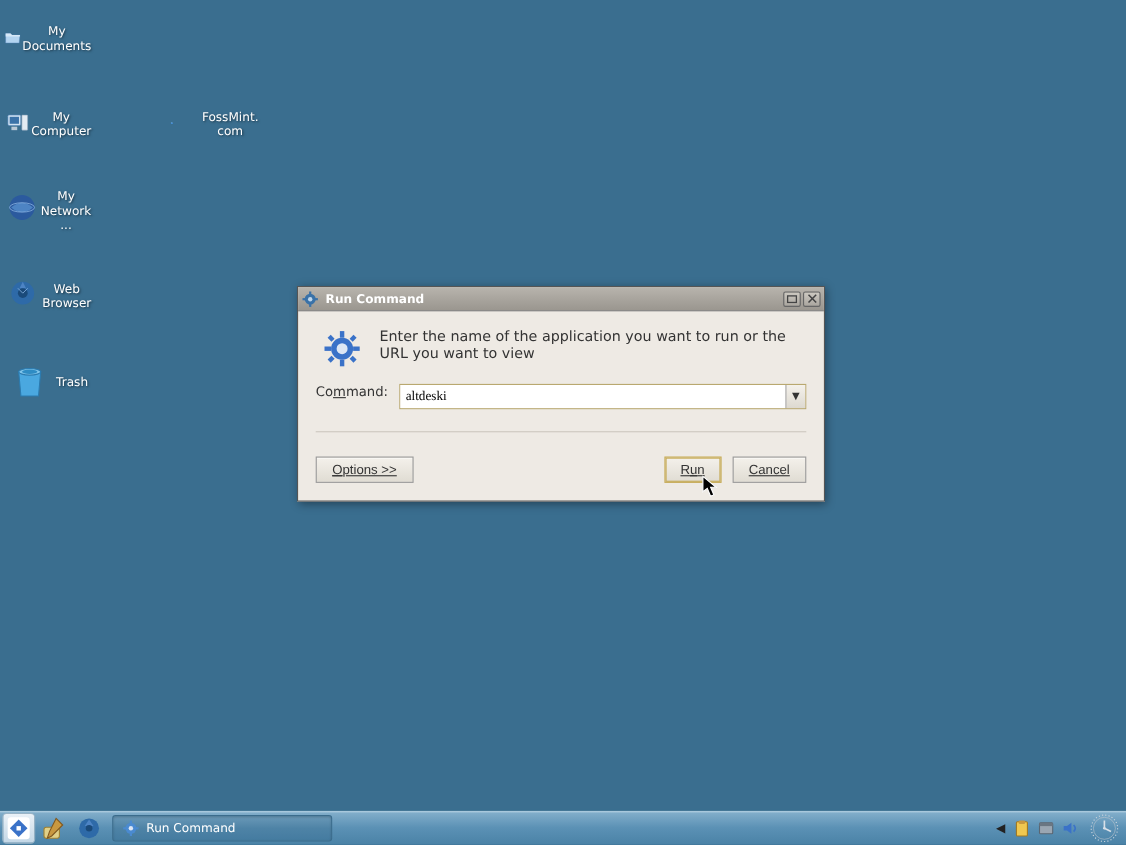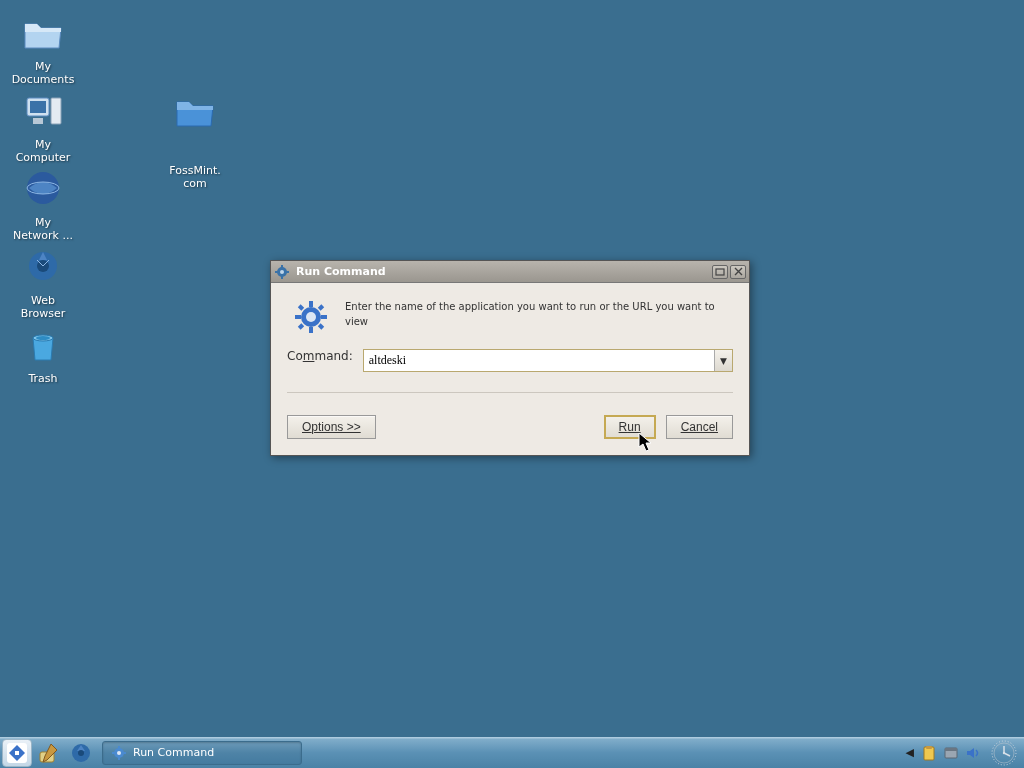--- a/index.html
+++ b/index.html
@@ -14,21 +14,21 @@
       font-family: "DejaVu Sans", Arial, sans-serif;
       font-size: 12px;
       overflow: hidden;
       position: relative;
     }
     
     .desktop-icon {
       position: absolute;
       width: 80px;
       display: flex;
-      flex-direction: column;
+      flex-direction: row;
       align-items: center;
       text-align: center;
       color: #fff;
       cursor: pointer;
     }
     .desktop-icon .icon-img {
       width: 48px;
       height: 48px;
       margin-bottom: 2px;
     }
@@ -92,21 +92,21 @@
       margin-bottom: 14px;
     }
     .dialog-logo {
       width: 36px;
       height: 36px;
       flex-shrink: 0;
       margin-left: 6px;
     }
     .dialog-instruction {
       color: #333;
-      font-size: 10px;
+      font-size: 13px;
       line-height: 15px;
     }
     .command-row {
       display: flex;
       gap: 10px;
       margin-bottom: 20px;
     }
     .command-label {
       color: #333;
       font-size: 12px;

